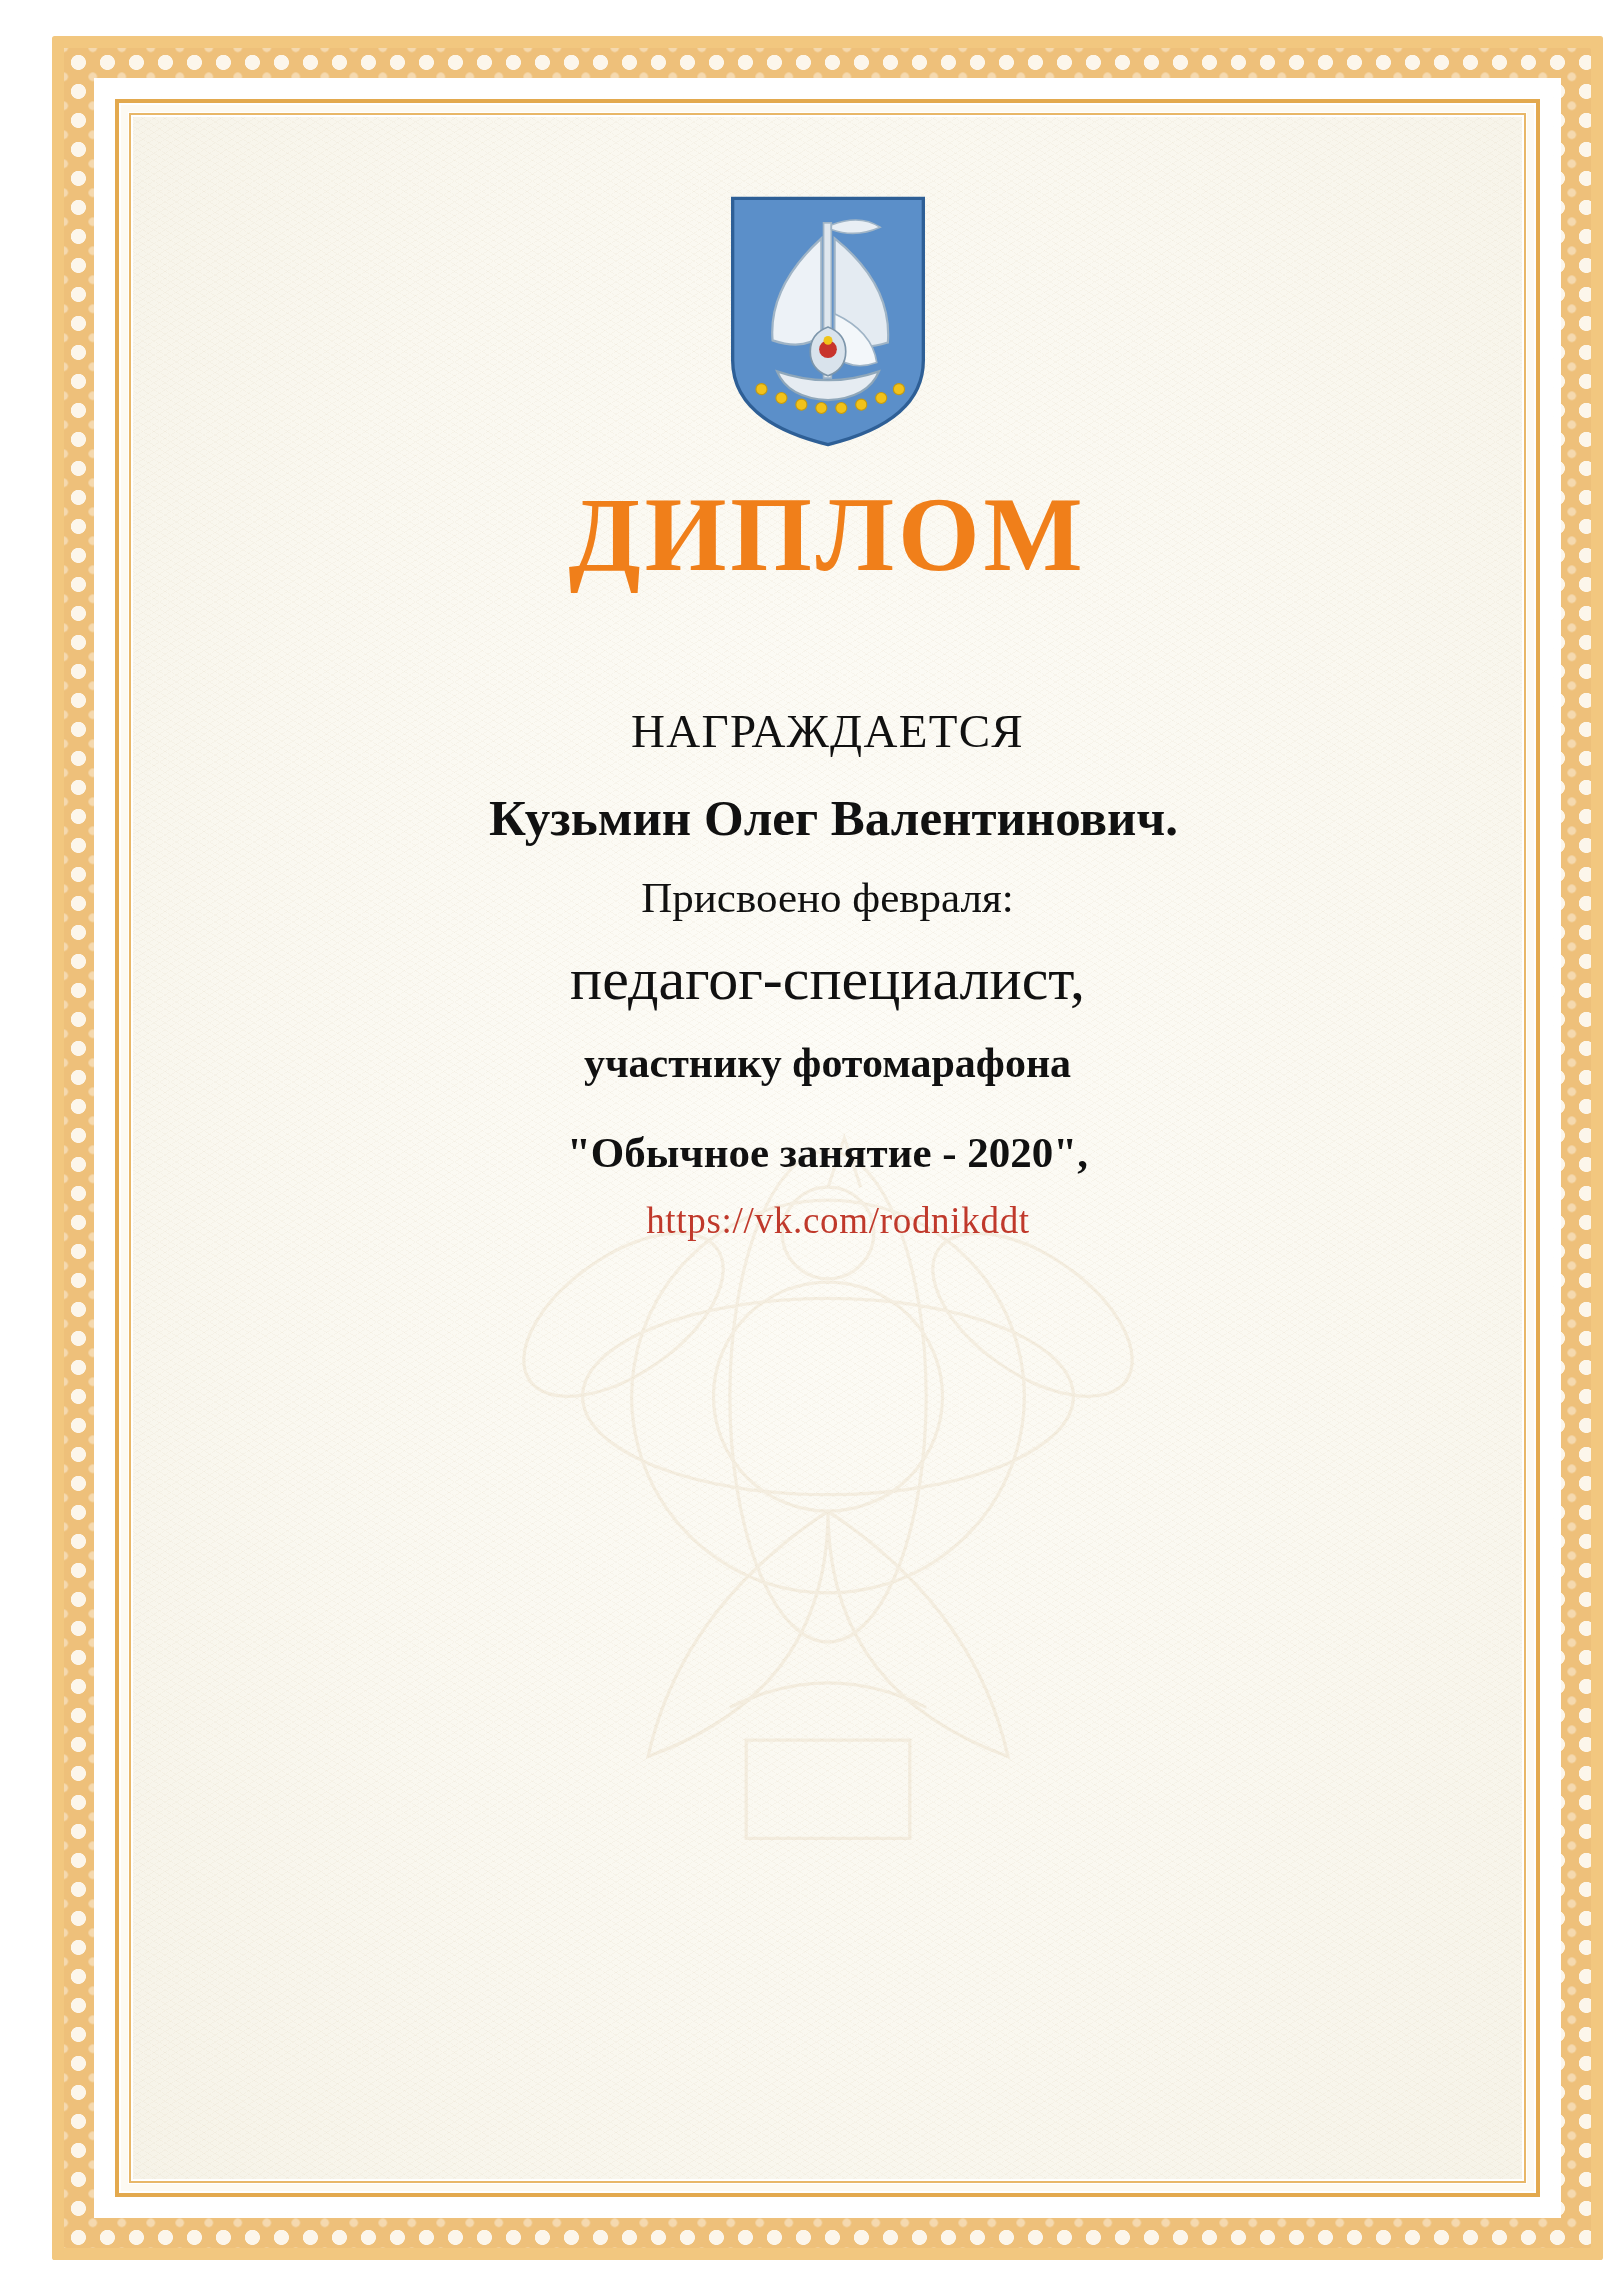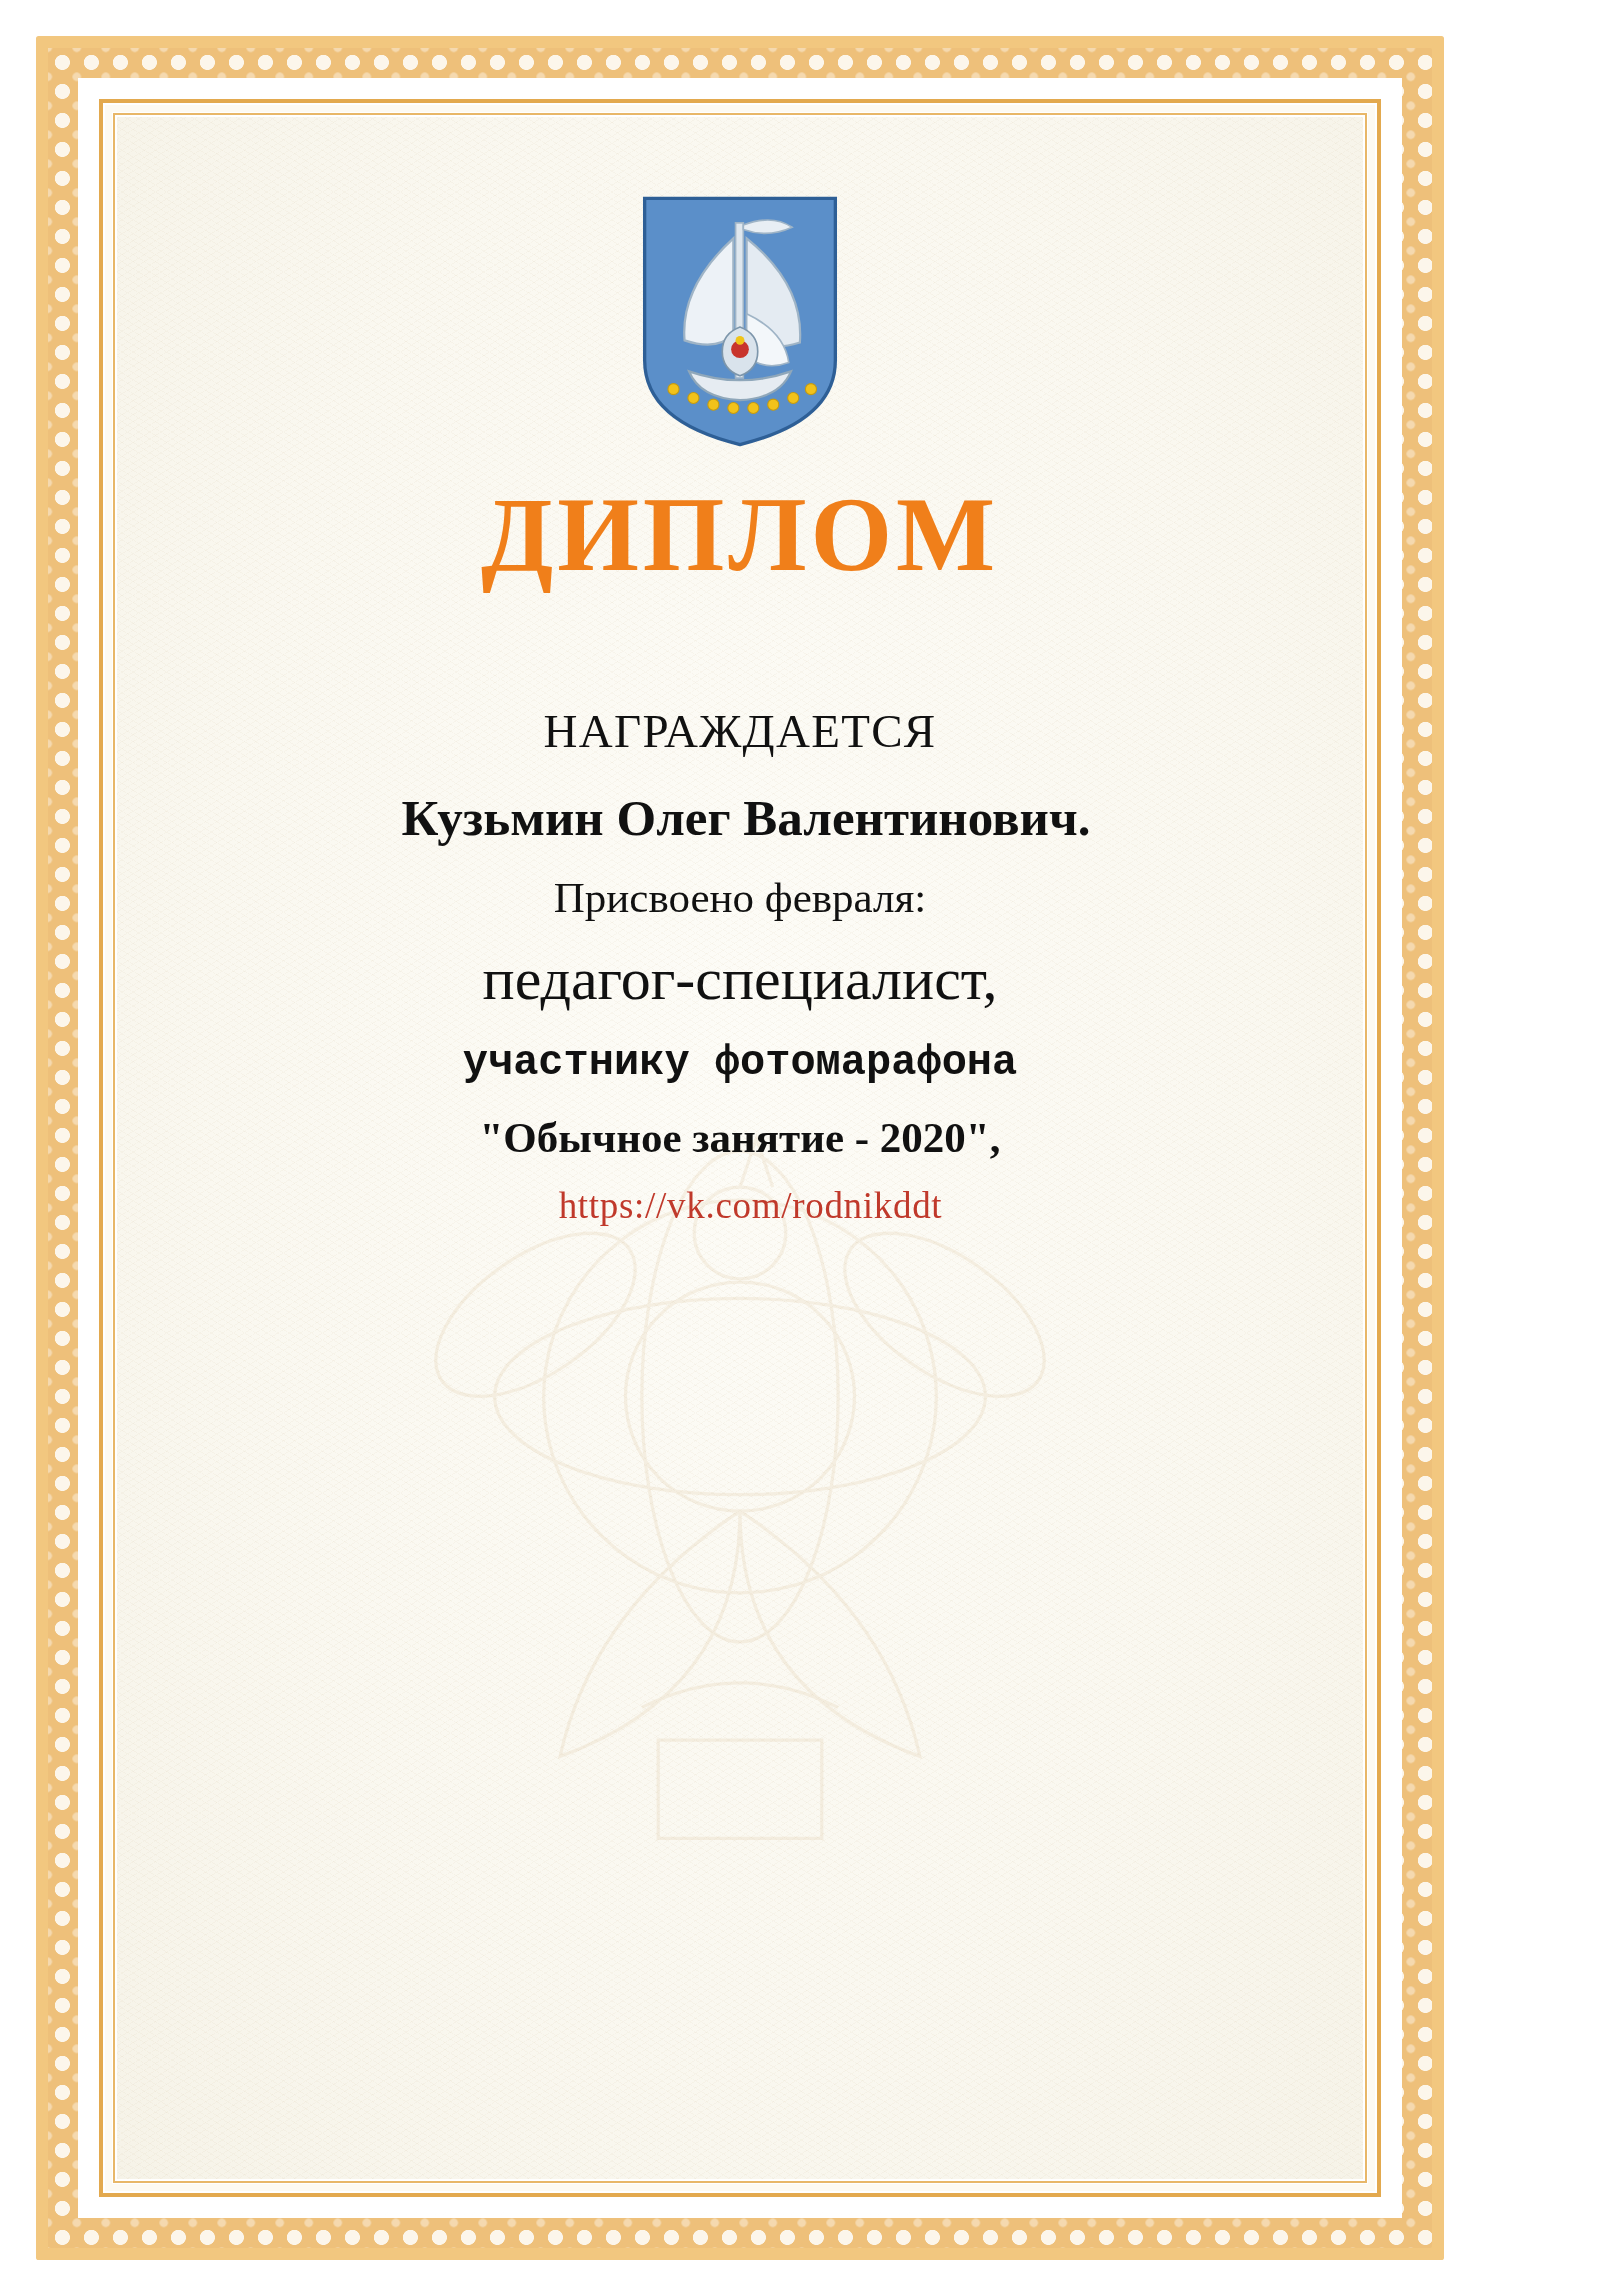--- a/index.html
+++ b/index.html
@@ -11,23 +11,23 @@
     width: 1623px;
     height: 2295px;
     font-family: "Liberation Serif", serif;
     position: relative;
     overflow: hidden;
   }
 
   
   .certificate {
     position: absolute;
-    left: 36px;
+    left: 52px;
     top: 36px;
-    width: 1408px;
+    width: 1551px;
     height: 2224px;
     background: #ffffff;
     box-sizing: border-box;
   }
 
   
   .border-ring {
     position: absolute;
     box-sizing: border-box;
   }
@@ -150,22 +150,21 @@
     margin-bottom: 9.2px;
   }
   .l-role {
     font-size: 60px;
     font-weight: normal;
     margin-bottom: 11.8px;
   }
   .l-participant {
     font-size: 42px;
     font-weight: bold;
-    margin-bottom: 13px;
-    font-family: Liberation Mono, monospace;
+    margin-bottom: 28px;
   }
   .l-event {
     font-size: 43px;
     font-weight: bold;
     margin-bottom: 11.8px;
   }
   .l-published {
     font-size: 42px;
     margin-bottom: 13px;
   }

